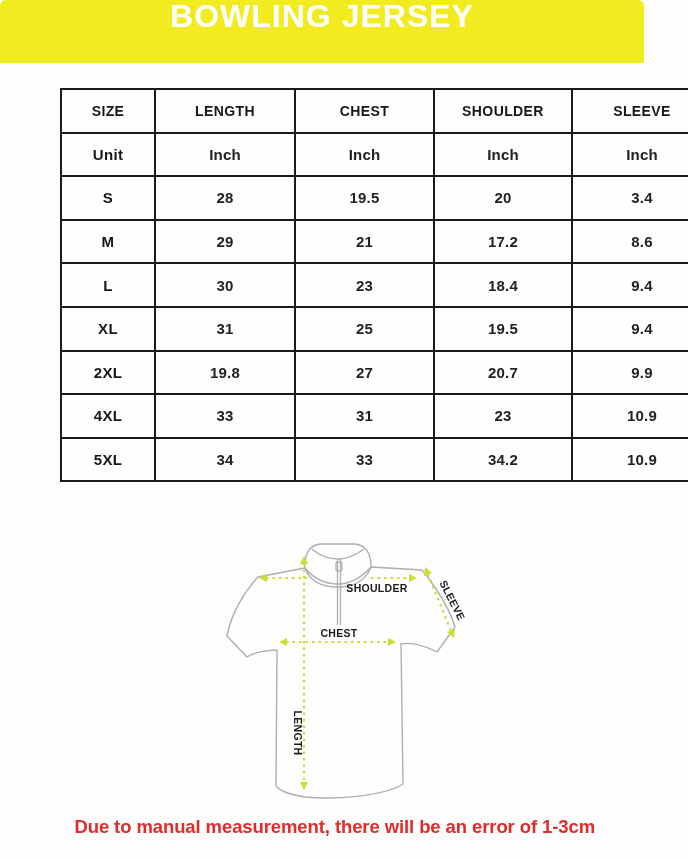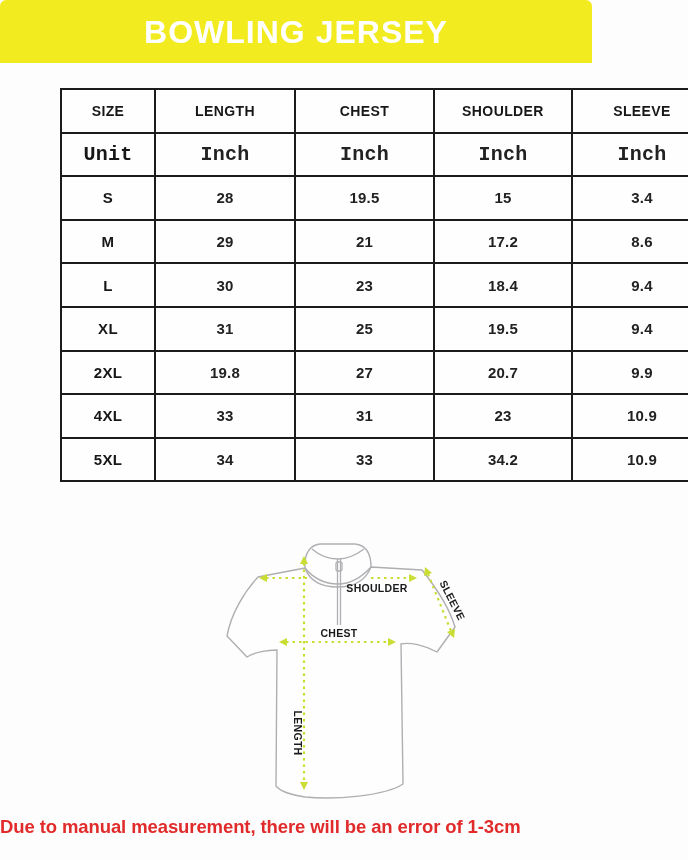--- a/index.html
+++ b/index.html
@@ -10,23 +10,23 @@
     --note-color:#e12b2b;
     --ink:#1b1b1b;
   }
   html,body{margin:0;padding:0;}
   body{background:#ffffff;font-family:"Liberation Sans", sans-serif;}
   .page{
     position:relative;width:688px;height:860px;background:#fdfdfd;overflow:hidden;
   }
   
   .banner{
-    position:absolute;top:0;left:0;width:592px;height:63px;
+    position:absolute;top:0;left:0;width:644px;height:63px;
     background:var(--banner-bg);
-    display:flex;align-items:center;justify-content:center;
+    display:flex;justify-content:center;
     border-radius:6px 6px 0 0;
   }
   .banner h1{
     margin:0;color:var(--banner-fg);font-size:32px;font-weight:700;
     letter-spacing:1px;line-height:1;
   }
   
   .table-wrap{
     position:absolute;left:22px;top:88px;width:651px;
     border-radius:6px;overflow:hidden;padding-left:38px;
@@ -37,35 +37,35 @@
   }
   col.c0{width:94px}col.c1{width:140px}col.c2{width:139px}col.c3{width:138px}col.c4{width:140px}
   th,td{
     border:2px solid var(--ink);
     height:43.6px;box-sizing:border-box;padding:0;
     text-align:center;vertical-align:middle;color:#171717;
   }
   th{font-size:14px;font-weight:700;letter-spacing:.4px;}
   td.lbl{font-size:15px;font-weight:700;letter-spacing:.3px;}
   td.val{font-size:15px;font-weight:700;letter-spacing:.2px;color:#222;}
-  tr[data-name="unit-row"] td{font-weight:700;font-size:20px;font-family:Liberation Mono, monospace;}
+  tr[data-name="unit-row"] td{font-weight:700;font-size:15px;}
   
   .diagram{position:absolute;left:0;top:532px;width:688px;height:283px;}
   .diagram svg{display:block;}
   .meas{stroke:var(--accent);stroke-width:2.2;stroke-dasharray:2.5 4;fill:none;}
   .arrow{fill:var(--accent);stroke:none;}
   .jersey{fill:#fefefe;stroke:var(--outline);stroke-width:1.4;stroke-linejoin:round;}
   .seam{fill:none;stroke:var(--outline);stroke-width:1.3;}
   .diagram text{
     font-family:"Liberation Sans", sans-serif;
     font-size:10.5px;font-weight:700;fill:#1a1a1a;letter-spacing:.3px;
   }
   
   .note{
-    position:absolute;left:0;top:816px;width:595px;text-align:left;
+    position:absolute;left:0;top:816px;width:595px;text-align:right;
     color:var(--note-color);font-size:18.5px;font-weight:700;letter-spacing:-.1px;
   }
 </style>
 </head>
 <body>
 
 <div class="page" data-name="size-chart-page">
 
   <header class="banner" data-name="banner">
     <h1 data-name="page-title">BOWLING JERSEY</h1>
@@ -94,21 +94,21 @@
             <td class="lbl" data-name="row-label-cell">Unit</td>
             <td class="val" data-name="value-cell">Inch</td>
             <td class="val" data-name="value-cell">Inch</td>
             <td class="val" data-name="value-cell">Inch</td>
             <td class="val" data-name="value-cell">Inch</td>
           </tr>
           <tr data-name="size-row">
             <td class="lbl" data-name="row-label-cell">S</td>
             <td class="val" data-name="value-cell">28</td>
             <td class="val" data-name="value-cell">19.5</td>
-            <td class="val" data-name="value-cell">15</td>
+            <td class="val" data-name="value-cell">20</td>
             <td class="val" data-name="value-cell">3.4</td>
           </tr>
           <tr data-name="size-row">
             <td class="lbl" data-name="row-label-cell">M</td>
             <td class="val" data-name="value-cell">29</td>
             <td class="val" data-name="value-cell">21</td>
             <td class="val" data-name="value-cell">17.2</td>
             <td class="val" data-name="value-cell">8.6</td>
           </tr>
           <tr data-name="size-row">

